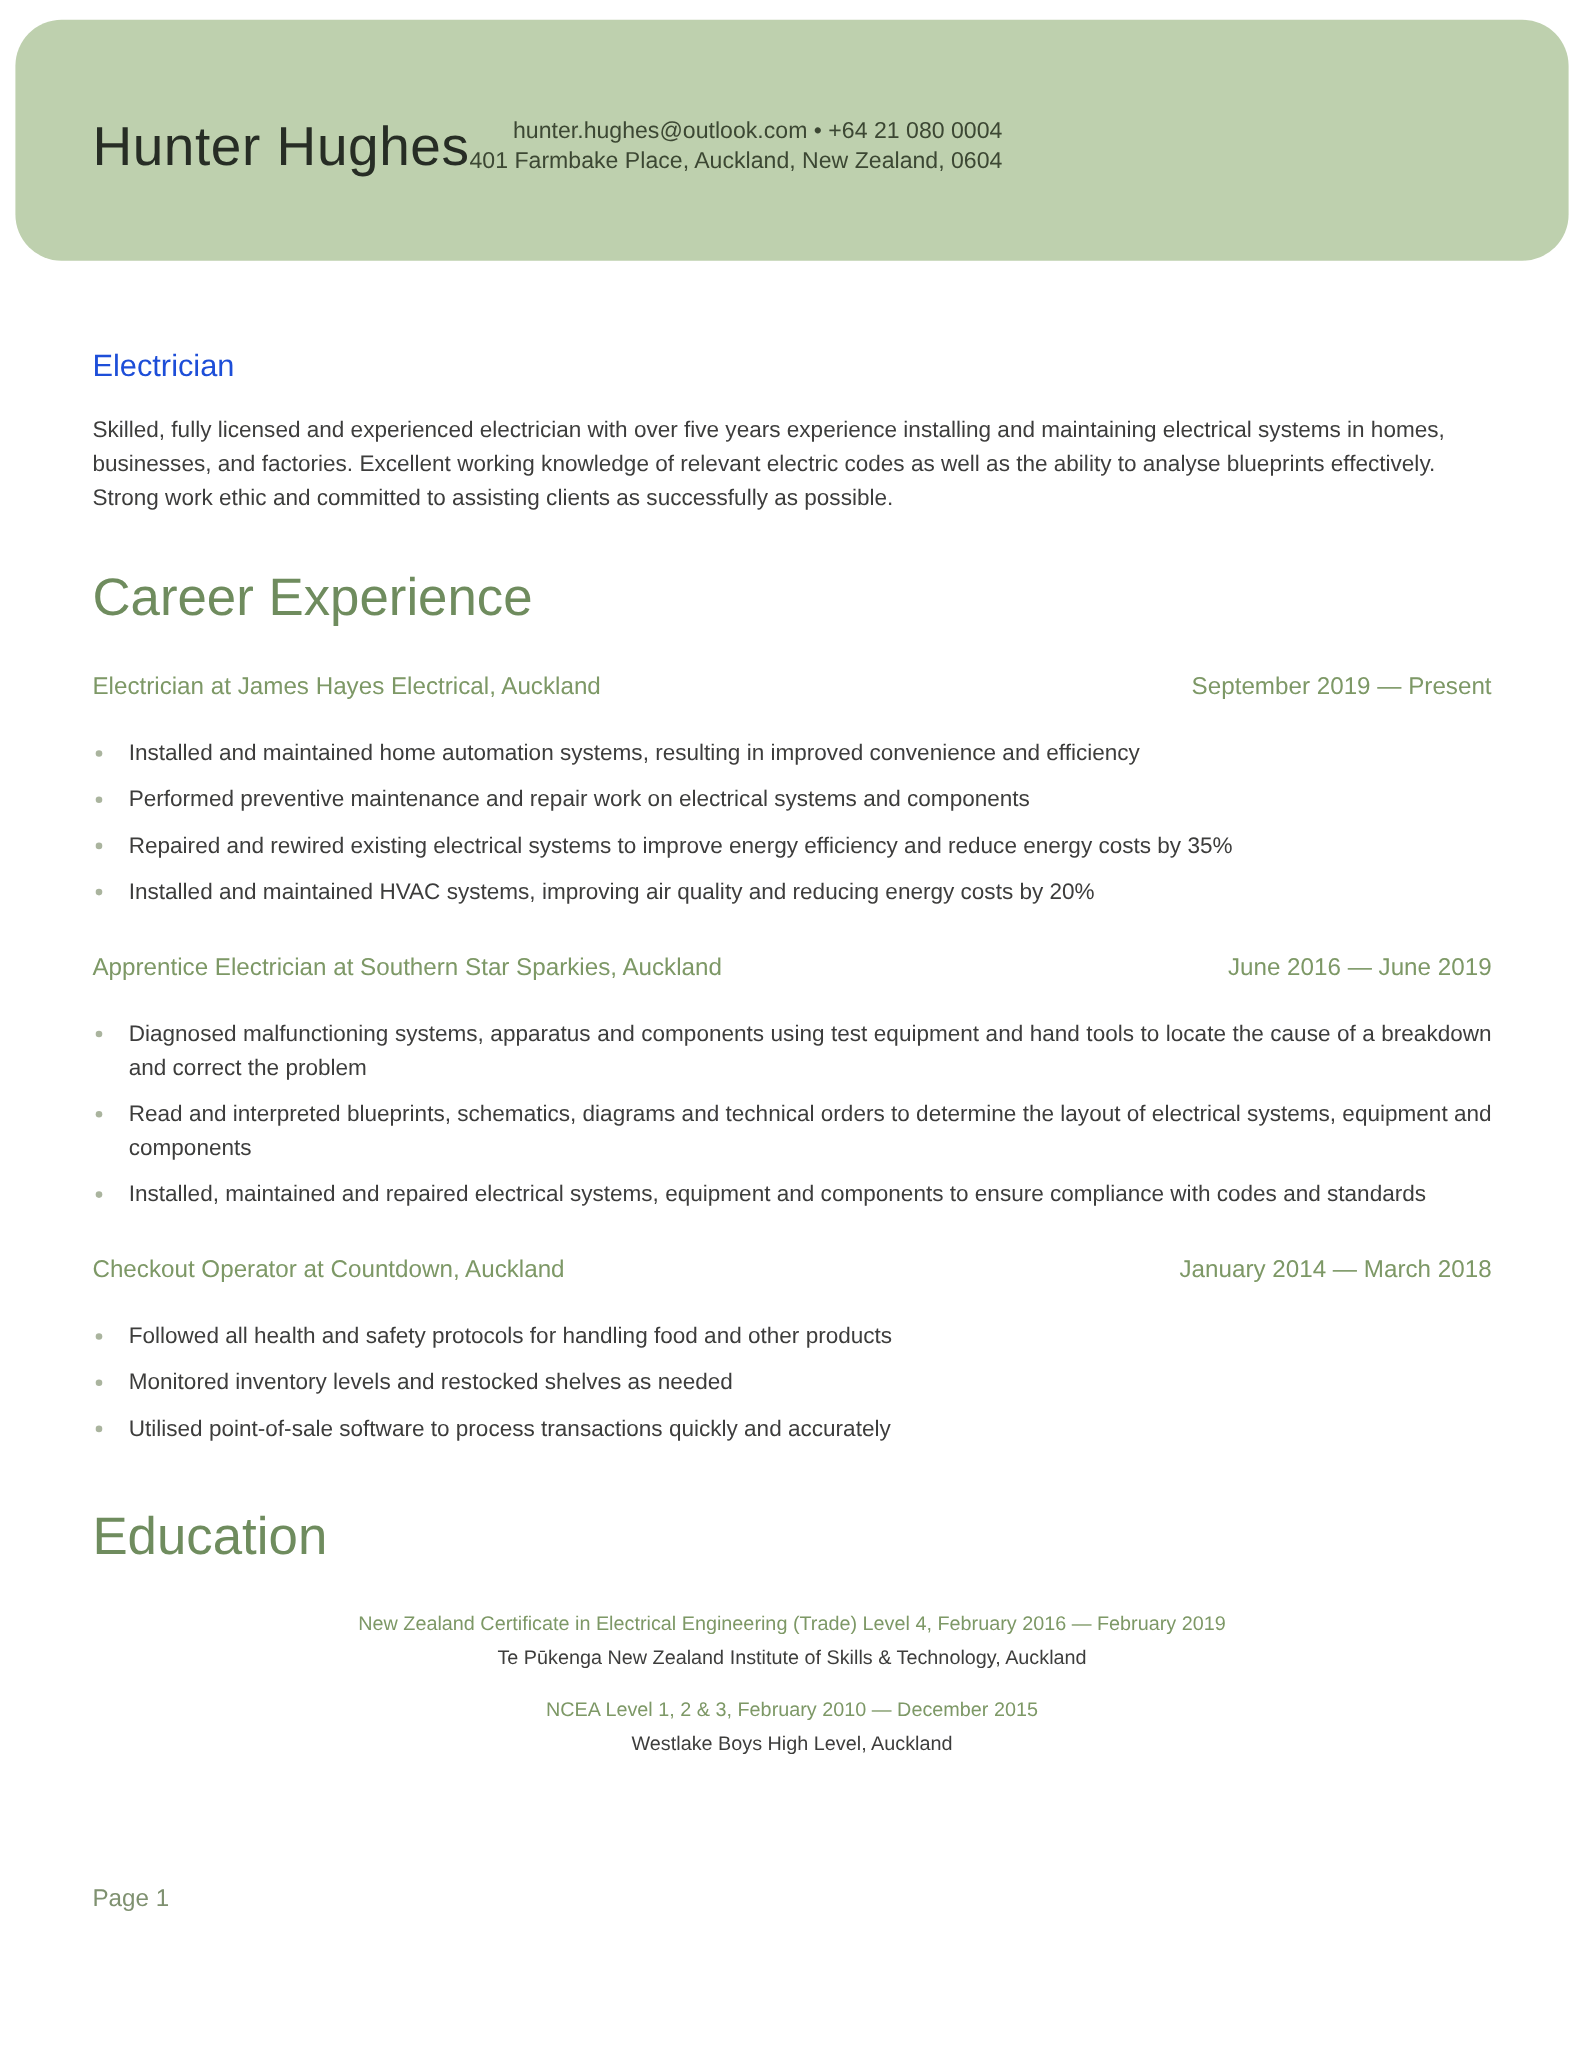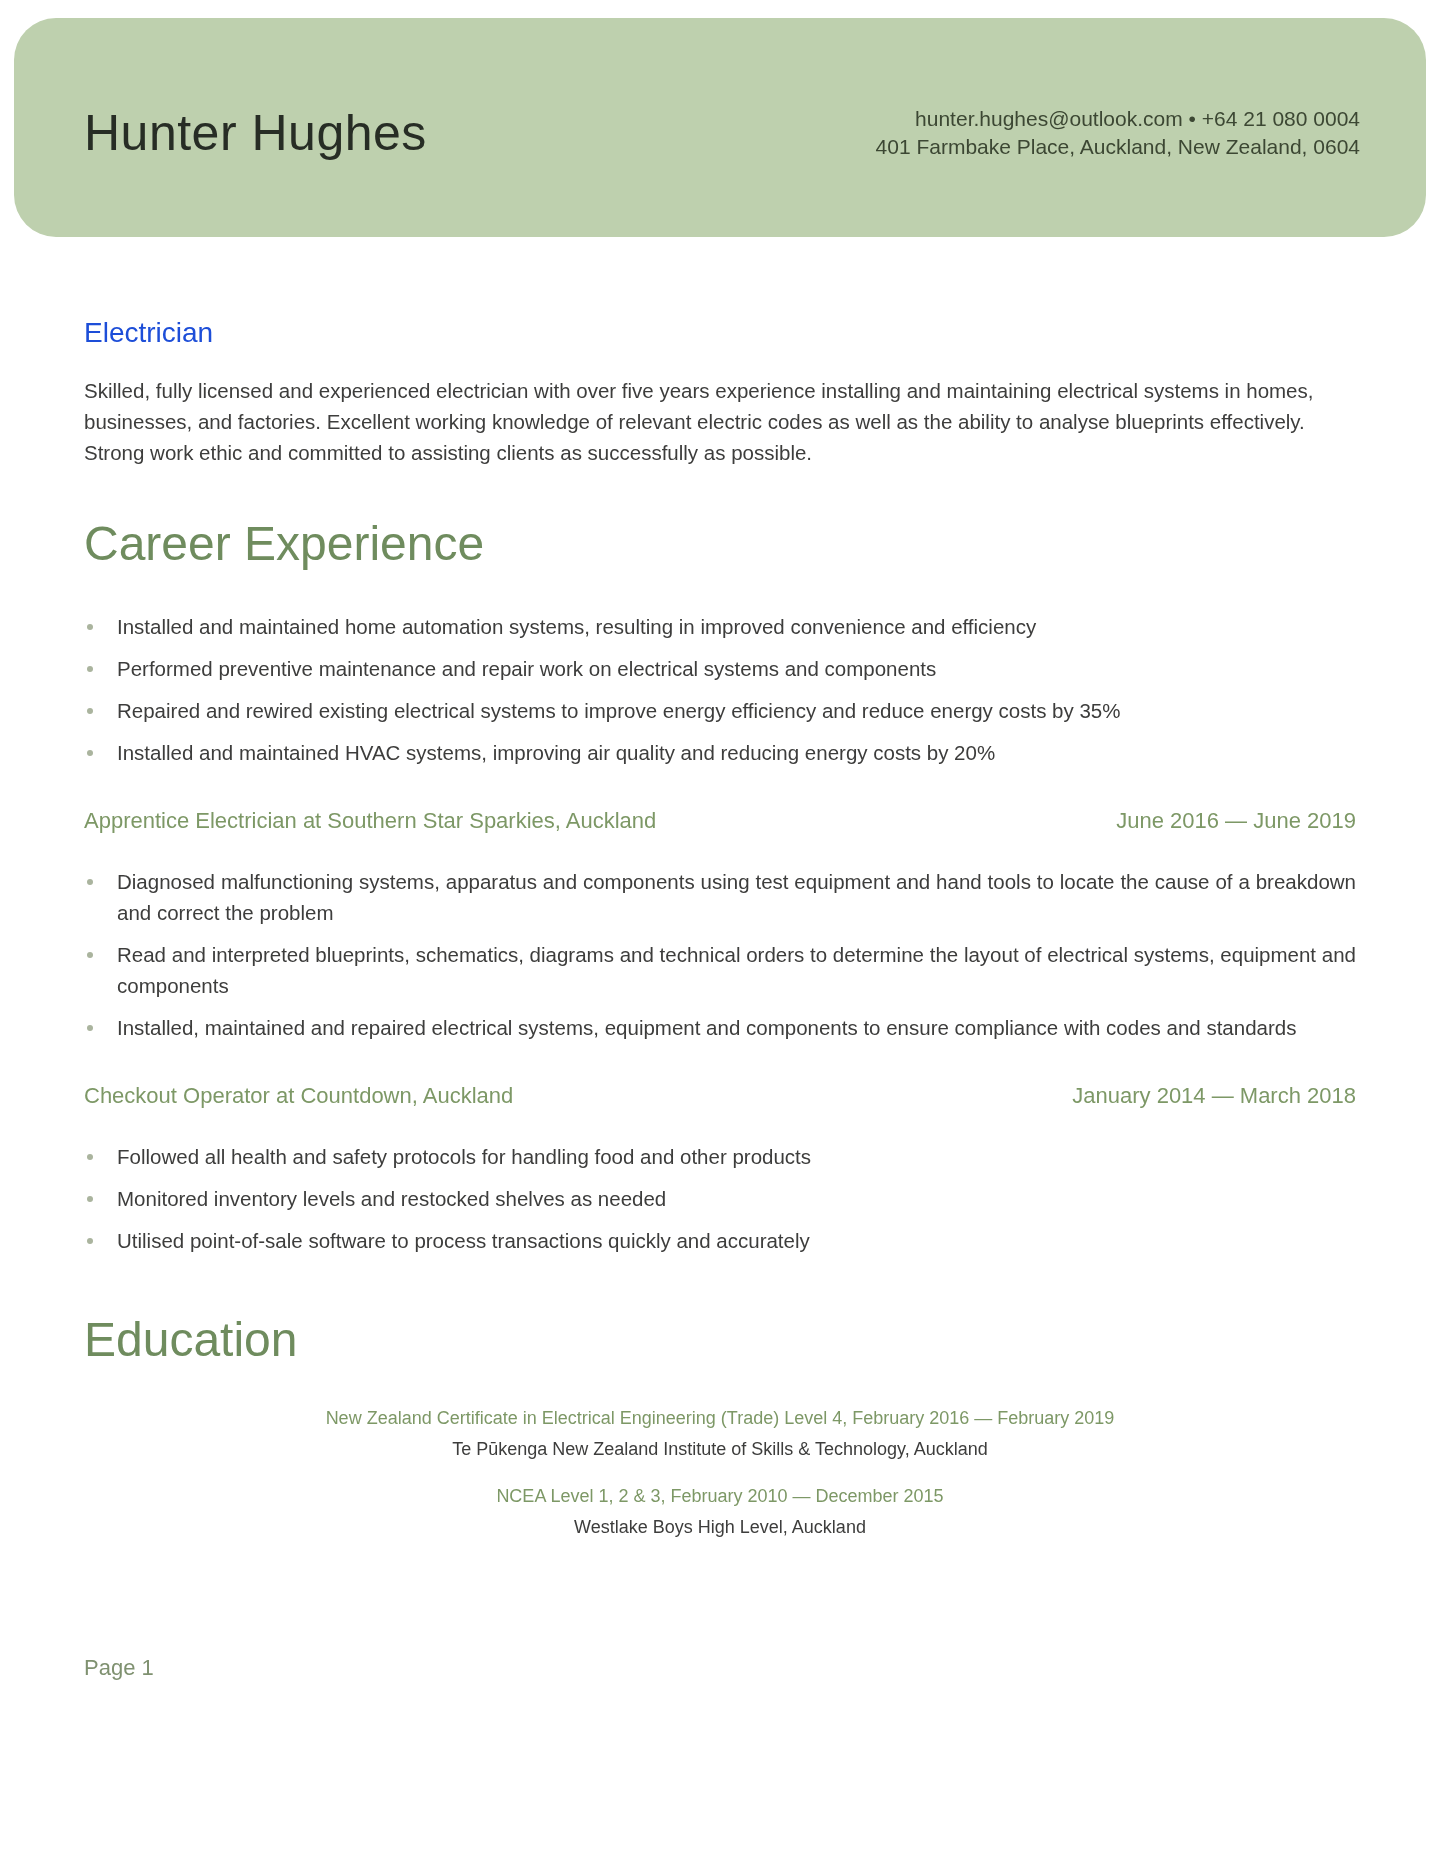--- a/index.html
+++ b/index.html
@@ -18,21 +18,21 @@
 
   
   .header-band {
     box-sizing: border-box;
     margin: 18px 14px 0 14px;
     height: 219px;
     background: #bed0ae;
     border-radius: 42px;
     display: flex;
     align-items: center;
-    justify-content: space-between;
+    justify-content: flex-start;
     padding: 10px 66px 0 70px;
   }
   .name {
     font-size: 50px;
     font-weight: normal;
     color: #272d25;
     letter-spacing: 0.5px;
     margin: 0;
   }
   .contact {
@@ -123,20 +123,24 @@
   </div>
 
   <div class="main">
 
     <h2 class="role-title">Electrician</h2>
     <p class="summary">Skilled, fully licensed and experienced electrician with over five years experience installing and maintaining electrical systems in homes, businesses, and factories. Excellent working knowledge of relevant electric codes as well as the ability to analyse blueprints effectively. Strong work ethic and committed to assisting clients as successfully as possible.</p>
 
     <h2 class="section-heading career-heading">Career Experience</h2>
 
     <section class="job">
+      <div class="job-head">
+        <span class="job-title">Electrician at James Hayes Electrical, Auckland</span>
+        <span class="job-dates">September 2019 — Present</span>
+      </div>
       <ul class="bullets">
         <li>
             <span class="dot"></span>
             <span class="btext">Installed and maintained home automation systems, resulting in improved convenience and efficiency</span>
           </li>
         <li>
             <span class="dot"></span>
             <span class="btext">Performed preventive maintenance and repair work on electrical systems and components</span>
           </li>
         <li>

